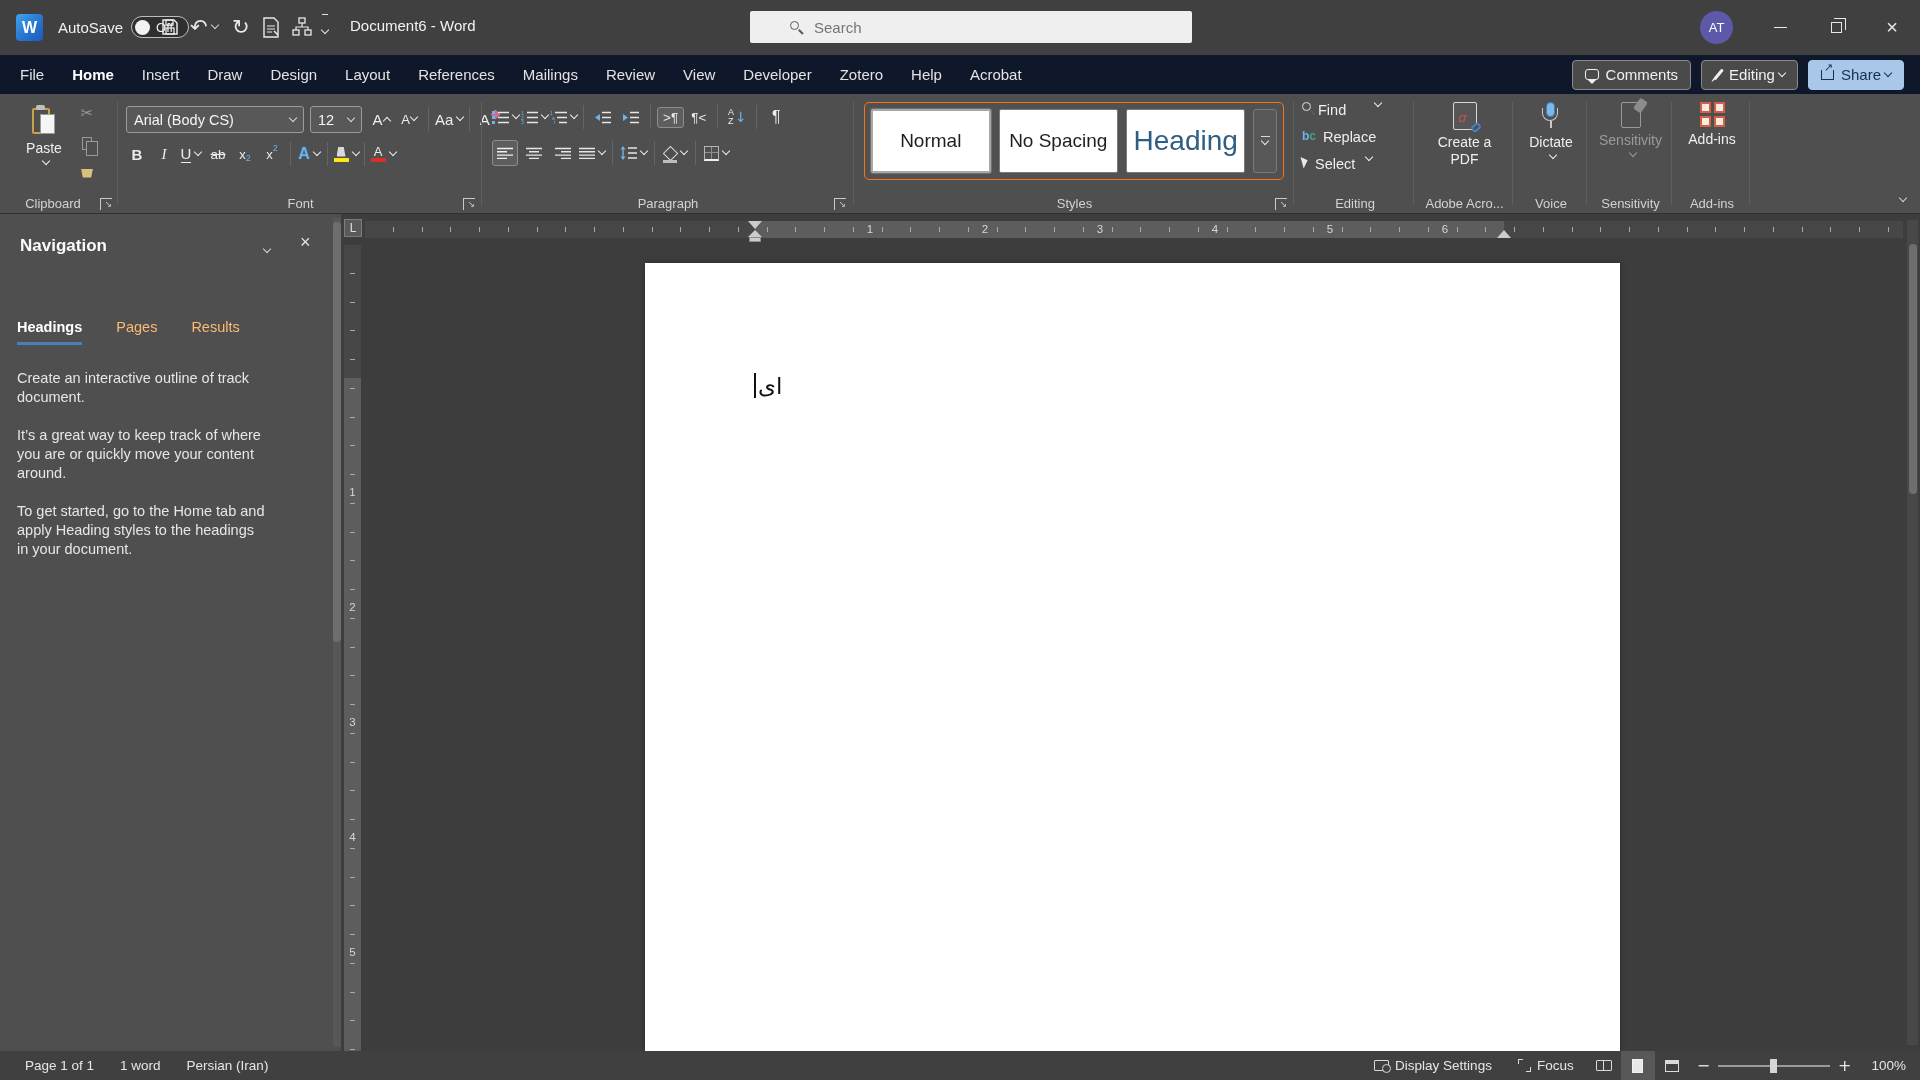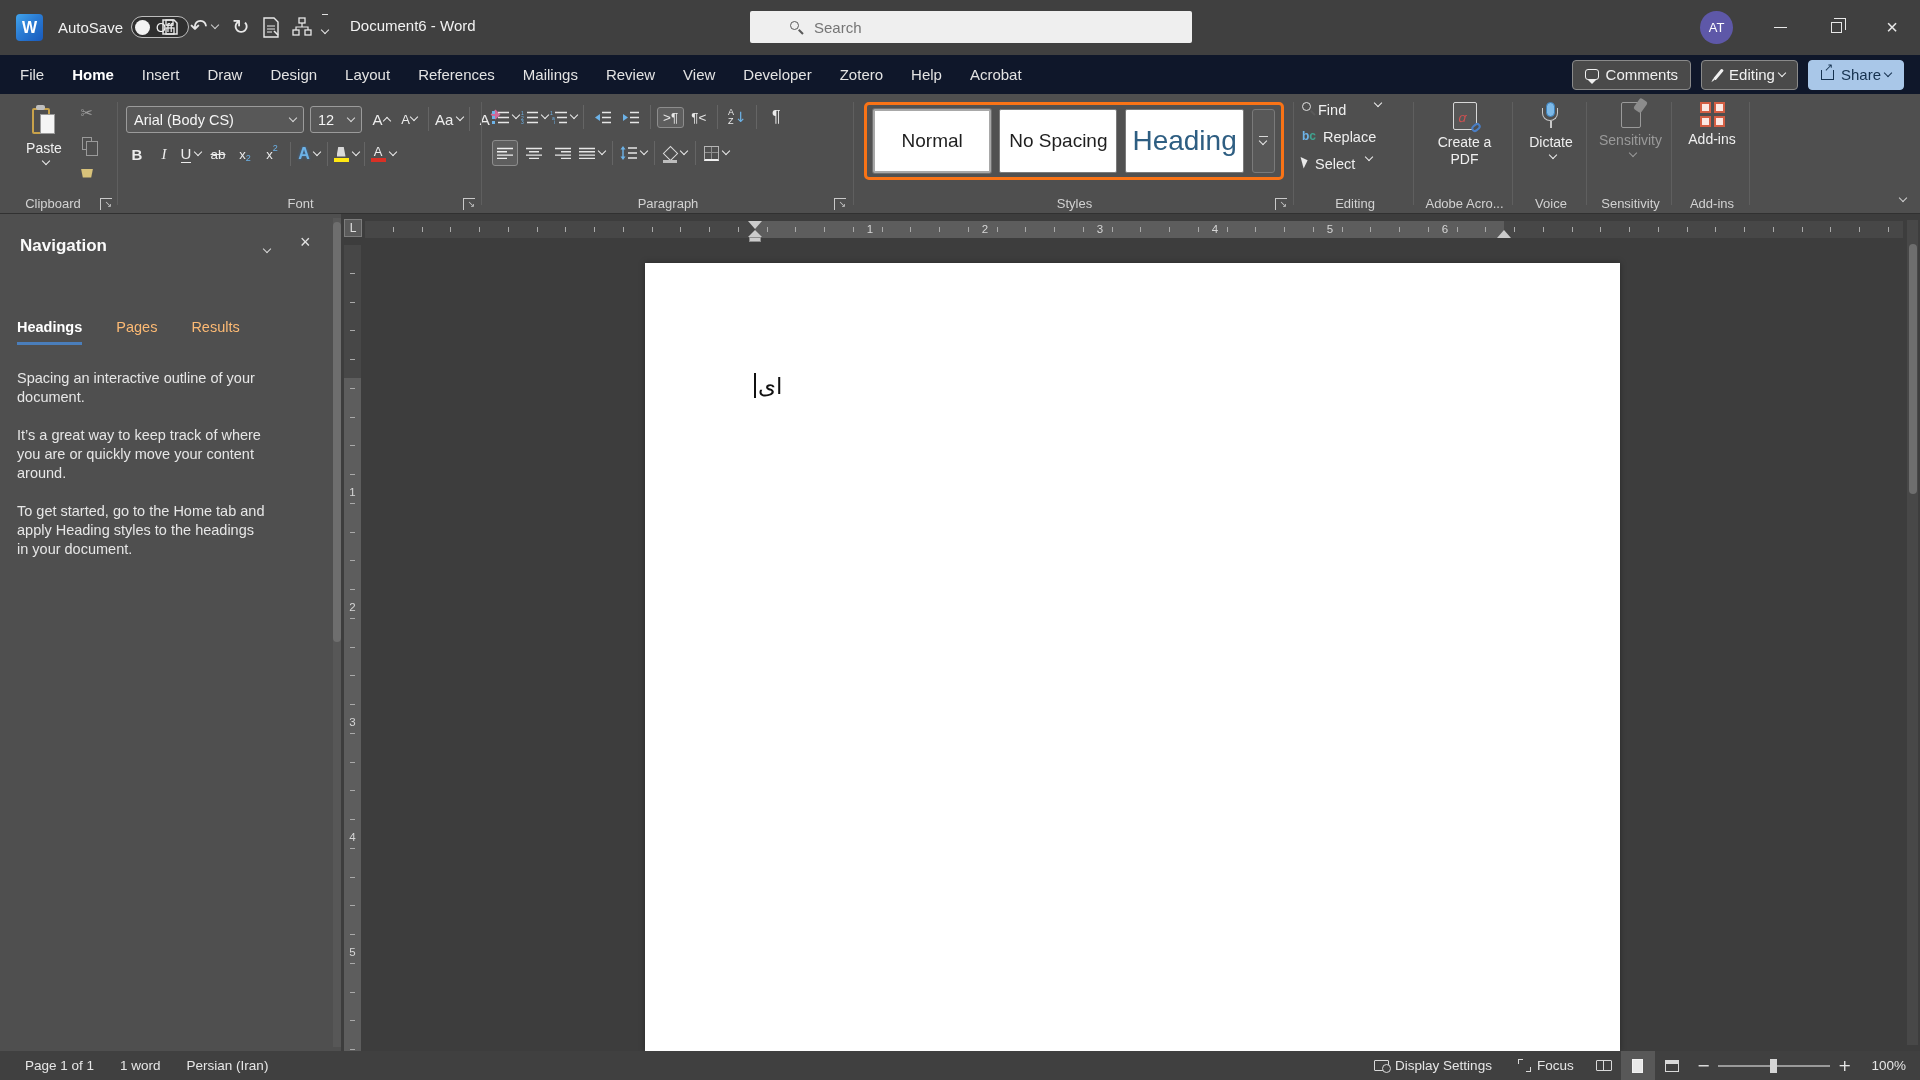--- a/index.html
+++ b/index.html
@@ -98,21 +98,21 @@
   .dirbtn.sel { background:#5e5e5e; border:1px solid #8d8d8d; }
   .borders-ic { width:15px; height:15px; border:1px solid #b5b5b5; border-bottom:2px solid #f0f0f0; background:
       linear-gradient(#8f8f8f,#8f8f8f) center/100% 1px no-repeat,
       linear-gradient(#8f8f8f,#8f8f8f) center/1px 100% no-repeat; }
   .bucket-ic { width:14px; height:14px; position:relative; }
   .bucket-ic::before { content:""; position:absolute; left:2px; top:2px; width:9px; height:9px; border:1.5px solid #d9d9d9; transform:rotate(45deg); }
   .bucket-ic::after { content:""; position:absolute; left:0; right:0; bottom:-3px; height:3px; background:#bdbdbd; }
 
   
   #g-styles { left:858px; width:433px; }
-  #styles-gallery { position:absolute; left:6px; top:8px; width:420px; height:78px; border:3px solid #f97316; border-radius:5px; display:flex; align-items:center; padding:6px; gap:8px; background:#515151; }
+  #styles-gallery { position:absolute; left:6px; top:8px; width:420px; height:78px; border:1px solid #f97316; border-radius:5px; display:flex; align-items:center; padding:6px; gap:8px; background:#515151; }
   .style-card { width:122px; height:64px; background:#ffffff; border:1px solid #7a7a7a; border-radius:2px; display:flex; align-items:center; justify-content:center; cursor:pointer; }
   .style-card.sel { border:2px solid #a8a8a8; box-shadow:0 0 0 1px #6f6f6f; }
   .style-card .s-normal { font-size:19px; color:#1f1f1f; }
   .style-card .s-nospace { font-size:19px; color:#1f1f1f; }
   .style-card .s-heading { font-size:28px; color:#2e5e82; }
   #styles-more { width:24px; height:64px; background:#585858; border:1px solid #7a7a7a; border-radius:3px; display:flex; flex-direction:column; align-items:center; justify-content:center; gap:3px; cursor:pointer; }
   #styles-more .bar { width:9px; height:1.6px; background:#d8d8d8; }
 
   
   #g-editing { left:1298px; width:114px; }
@@ -606,21 +606,21 @@
 <div id="navpane">
   <div id="nav-title">Navigation</div>
   <div id="nav-collapse"><span class="chev"></span></div>
   <div id="nav-close">×</div>
   <div id="nav-tabs">
     <span class="ntab active">Headings</span>
     <span class="ntab">Pages</span>
     <span class="ntab">Results</span>
   </div>
   <div id="nav-body">
-    <p>Spacing an interactive outline of your document.</p>
+    <p>Create an interactive outline of track document.</p>
     <p>It’s a great way to keep track of where you are or quickly move your content around.</p>
     <p>To get started, go to the Home tab and apply Heading styles to the headings in your document.</p>
   </div>
   <div id="nav-scroll">
       <span class="thumb"></span>
     </div>
 </div>
 
 <div id="workspace">
   <div id="page">

